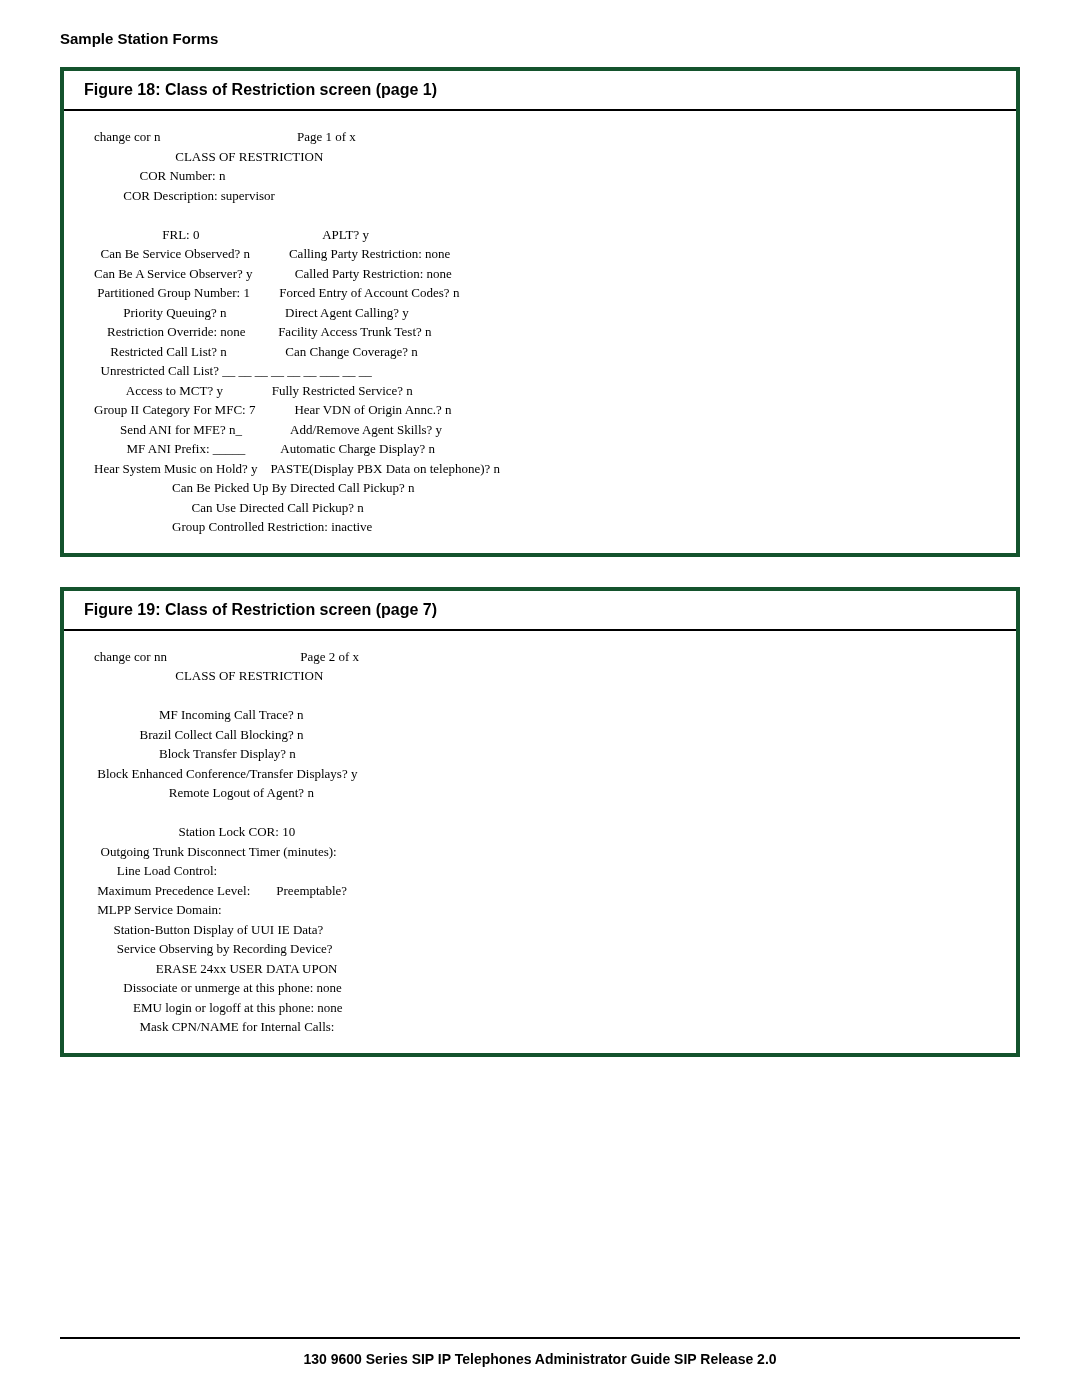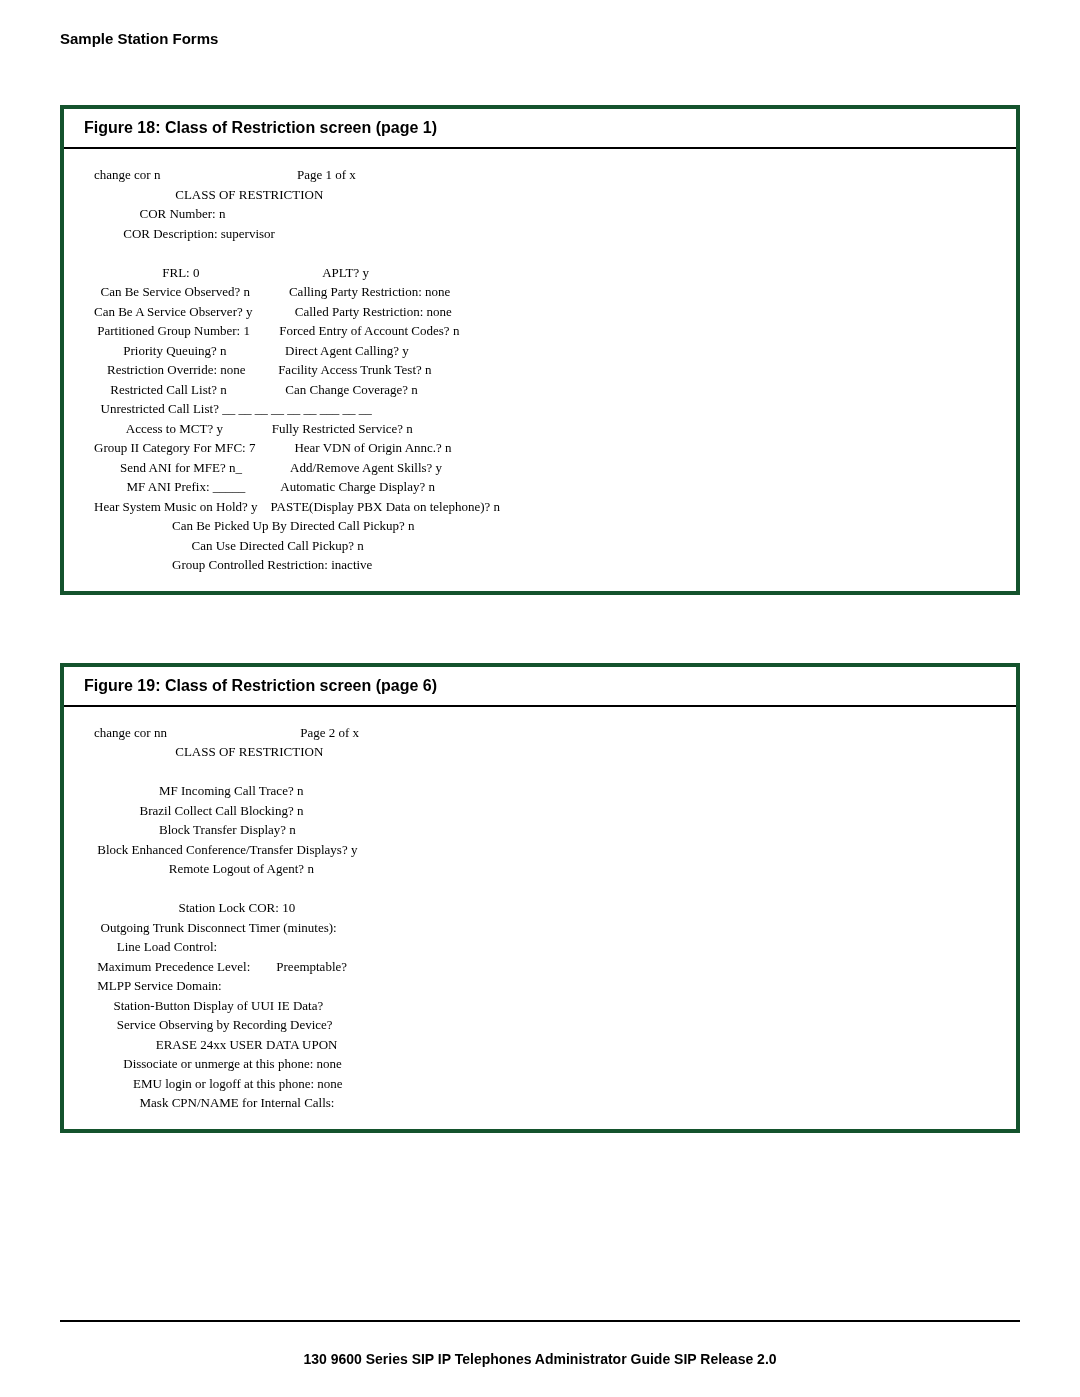--- a/index.html
+++ b/index.html
@@ -1,19 +1,18 @@
 <!DOCTYPE html>
 <html><head>
   <meta charset="utf-8">
   <style>
     * {
       margin: 0;
       padding: 0;
       box-sizing: border-box;
-      gap: 38px;
     }
 
     body {
       background: #ffffff;
       font-family: Arial, sans-serif;
       width: 1080px;
       min-height: 1397px;
       position: relative;
       color: #000000;
     }
@@ -50,21 +49,21 @@
       padding: 16px 30px;
       font-family: Liberation Serif, serif;
       font-size: 13px;
       line-height: 1.5;
       white-space: pre;
     }
 
     .bottom-bar {
       border-top: 2px solid #000;
       margin-top: auto;
-      padding-top: 29px;
+      padding-top: 12px;
       display: flex;
       justify-content: center;
       font-size: 14px;
       font-weight: bold;
     }
   </style>
 </head>
 <body>
 
 <div class="page-container">
@@ -90,21 +89,21 @@
 Group II Category For MFC: 7            Hear VDN of Origin Annc.? n
         Send ANI for MFE? n_               Add/Remove Agent Skills? y
           MF ANI Prefix: _____           Automatic Charge Display? n
 Hear System Music on Hold? y    PASTE(Display PBX Data on telephone)? n
                         Can Be Picked Up By Directed Call Pickup? n
                               Can Use Directed Call Pickup? n
                         Group Controlled Restriction: inactive</div>
   </div>
 
   <div class="figure-section">
-    <div class="figure-title">Figure 19: Class of Restriction screen (page 6)</div>
+    <div class="figure-title">Figure 19: Class of Restriction screen (page 7)</div>
     <div class="figure-content">change cor nn                                         Page 2 of x
                          CLASS OF RESTRICTION
 
                     MF Incoming Call Trace? n
               Brazil Collect Call Blocking? n
                     Block Transfer Display? n
  Block Enhanced Conference/Transfer Displays? y
                        Remote Logout of Agent? n
 
                           Station Lock COR: 10

